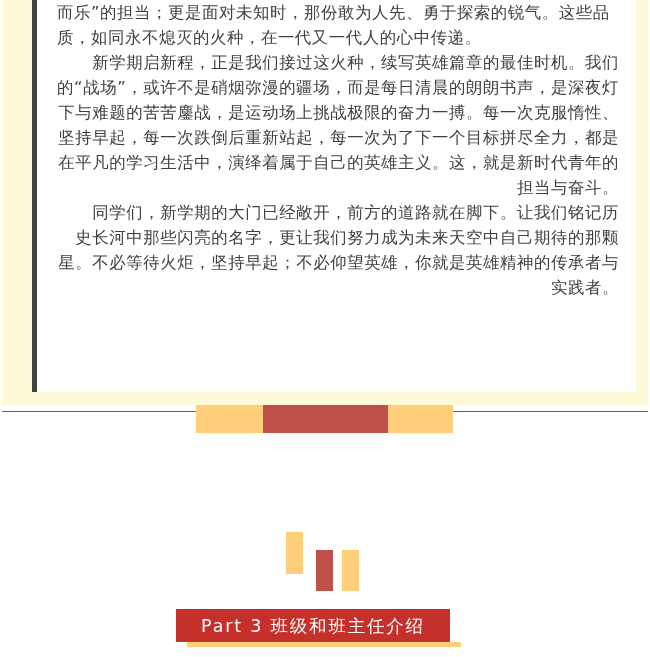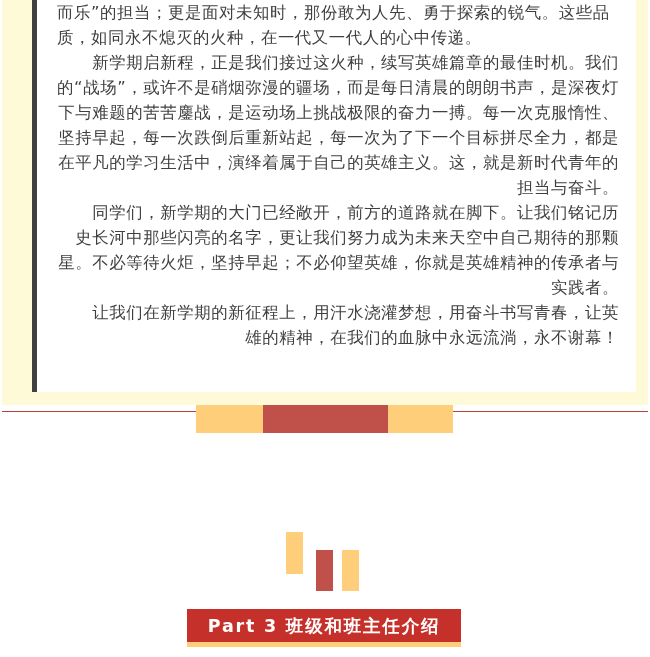--- a/index.html
+++ b/index.html
@@ -30,39 +30,38 @@
       position: absolute; top: 405px; height: 28px;
     }
     .db-left  { left: 196px; width: 67px; background: #fece7b; }
     .db-mid   { left: 263px; width: 125px; background: #c0504a; }
     .db-right { left: 388px; width: 65px; background: #fece7b; }
     .deco { position: absolute; }
     .deco-a { left: 286px; top: 532px; width: 17px; height: 42px; background: #fece7b; }
     .deco-b { left: 316px; top: 550px; width: 17px; height: 41px; background: #c0504a; }
     .deco-c { left: 342px; top: 550px; width: 17px; height: 41px; background: #fece7b; }
     .banner {
-      position: absolute; left: 187px; top: 609px; width: 274px; height: 33px;
-      background: #c6302a; color: #ffffff; font-weight: bold; font-size: 17.5px;
+      position: absolute; left: 176px; top: 609px; width: 274px; height: 33px;
+      background: #c6302a; color: #ffffff; font-weight: normal; font-size: 17.5px;
       letter-spacing: 1.8px; display: flex; align-items: center; justify-content: center;
       box-sizing: border-box;
     }
     .banner-underline {
       position: absolute; left: 187px; top: 642px; width: 274px; height: 5px; background: #fece7b;
     }
   </style>
 </head>
 <body>
 
 <div class="frame">
   <div class="inner">
     <div class="text">
       <p>而乐”的担当；更是面对未知时，那份敢为人先、勇于探索的锐气。这些品质，如同永不熄灭的火种，在一代又一代人的心中传递。</p>
       <p class="indent">新学期启新程，正是我们接过这火种，续写英雄篇章的最佳时机。我们的“战场”，或许不是硝烟弥漫的疆场，而是每日清晨的朗朗书声，是深夜灯下与难题的苦苦鏖战，是运动场上挑战极限的奋力一搏。每一次克服惰性、坚持早起，每一次跌倒后重新站起，每一次为了下一个目标拼尽全力，都是在平凡的学习生活中，演绎着属于自己的英雄主义。这，就是新时代青年的担当与奋斗。</p>
       <p class="indent">同学们，新学期的大门已经敞开，前方的道路就在脚下。让我们铭记历史长河中那些闪亮的名字，更让我们努力成为未来天空中自己期待的那颗星。不必等待火炬，坚持早起；不必仰望英雄，你就是英雄精神的传承者与实践者。</p>
-      <p class="indent">让我们在新学期的新征程上，用汗水浇灌梦想，用奋斗书写青春，让英雄的精神，在我们的血脉中永远流淌，永不谢幕！</p>
     </div>
   </div>
 </div>
 
 <div class="line-red"></div>
 <div class="divider-block db-left"></div>
 <div class="divider-block db-mid"></div>
 <div class="divider-block db-right"></div>
 
 <div class="deco deco-a"></div>

